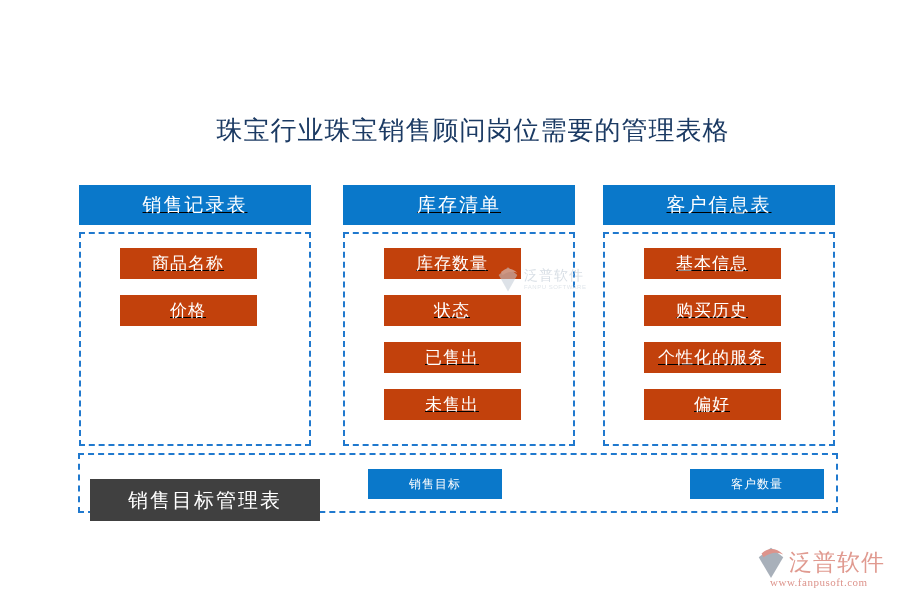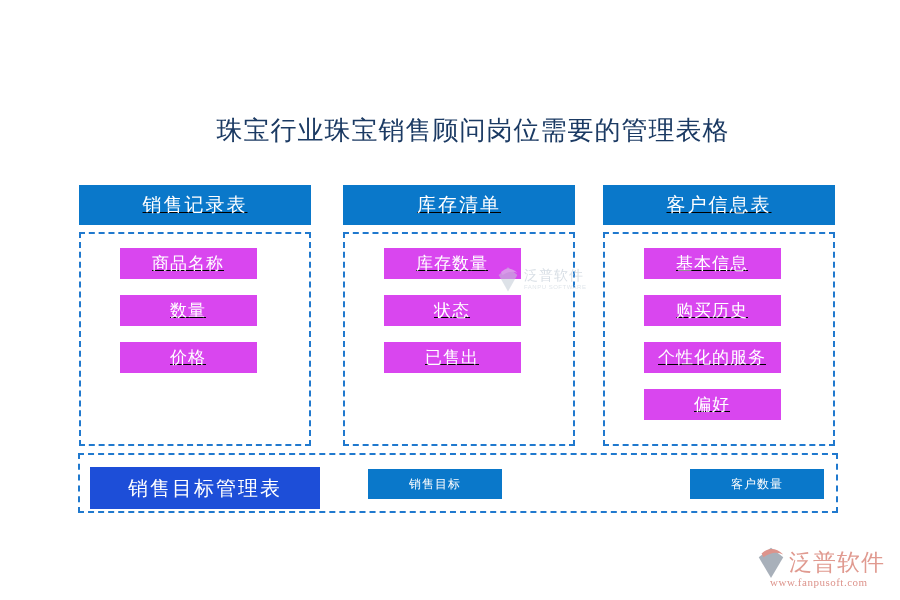--- a/index.html
+++ b/index.html
@@ -20,31 +20,31 @@
     font-size:19px;letter-spacing:2px;
   }
   .col-body{
     margin-top:7px;height:214px;box-sizing:border-box;
     border:2px dashed #2079ce;
     display:flex;flex-direction:column;align-items:center;
     padding-top:14px;gap:16px;
   }
   .item-box{
     position:relative;left:-7px;flex:none;
-    width:137px;height:31px;background:#d946ef;color:#ffffff;
+    width:137px;height:31px;background:#c2410c;color:#ffffff;
     display:flex;align-items:center;justify-content:center;
     font-size:17px;letter-spacing:1px;white-space:nowrap;
   }
   .bottom-section{
     position:absolute;left:78px;top:453px;width:760px;height:60px;
     box-sizing:border-box;border:2px dashed #2079ce;
   }
   .bottom-header{
-    position:absolute;left:10px;top:12px;width:230px;height:42px;
-    background:#1d4ed8;color:#ffffff;
+    position:absolute;left:10px;top:24px;width:230px;height:42px;
+    background:#404040;color:#ffffff;
     display:flex;align-items:center;justify-content:center;
     font-size:20px;letter-spacing:2px;
   }
   .bottom-item{
     position:absolute;top:14px;width:134px;height:30px;
     background:#0a78ca;color:#ffffff;
     display:flex;align-items:center;justify-content:center;
     font-size:12px;letter-spacing:1px;
   }
   .b-0{left:288px}.b-1{left:448px}.b-2{left:610px}
@@ -80,31 +80,31 @@
 <body>
 
 <div class="canvas">
 
   <h1 class="title">珠宝行业珠宝销售顾问岗位需要的管理表格</h1>
 
   <div class="column col-0">
     <div class="col-header">销售记录表</div>
     <div class="col-body">
       <div class="item-box">商品名称</div>
-      <div class="item-box">数量</div>
       <div class="item-box">价格</div>
     </div>
   </div>
 
   <div class="column col-1">
     <div class="col-header">库存清单</div>
     <div class="col-body">
       <div class="item-box">库存数量</div>
       <div class="item-box">状态</div>
       <div class="item-box">已售出</div>
+      <div class="item-box">未售出</div>
     </div>
   </div>
 
   <div class="column col-2">
     <div class="col-header">客户信息表</div>
     <div class="col-body">
       <div class="item-box">基本信息</div>
       <div class="item-box">购买历史</div>
       <div class="item-box">个性化的服务</div>
       <div class="item-box">偏好</div>

